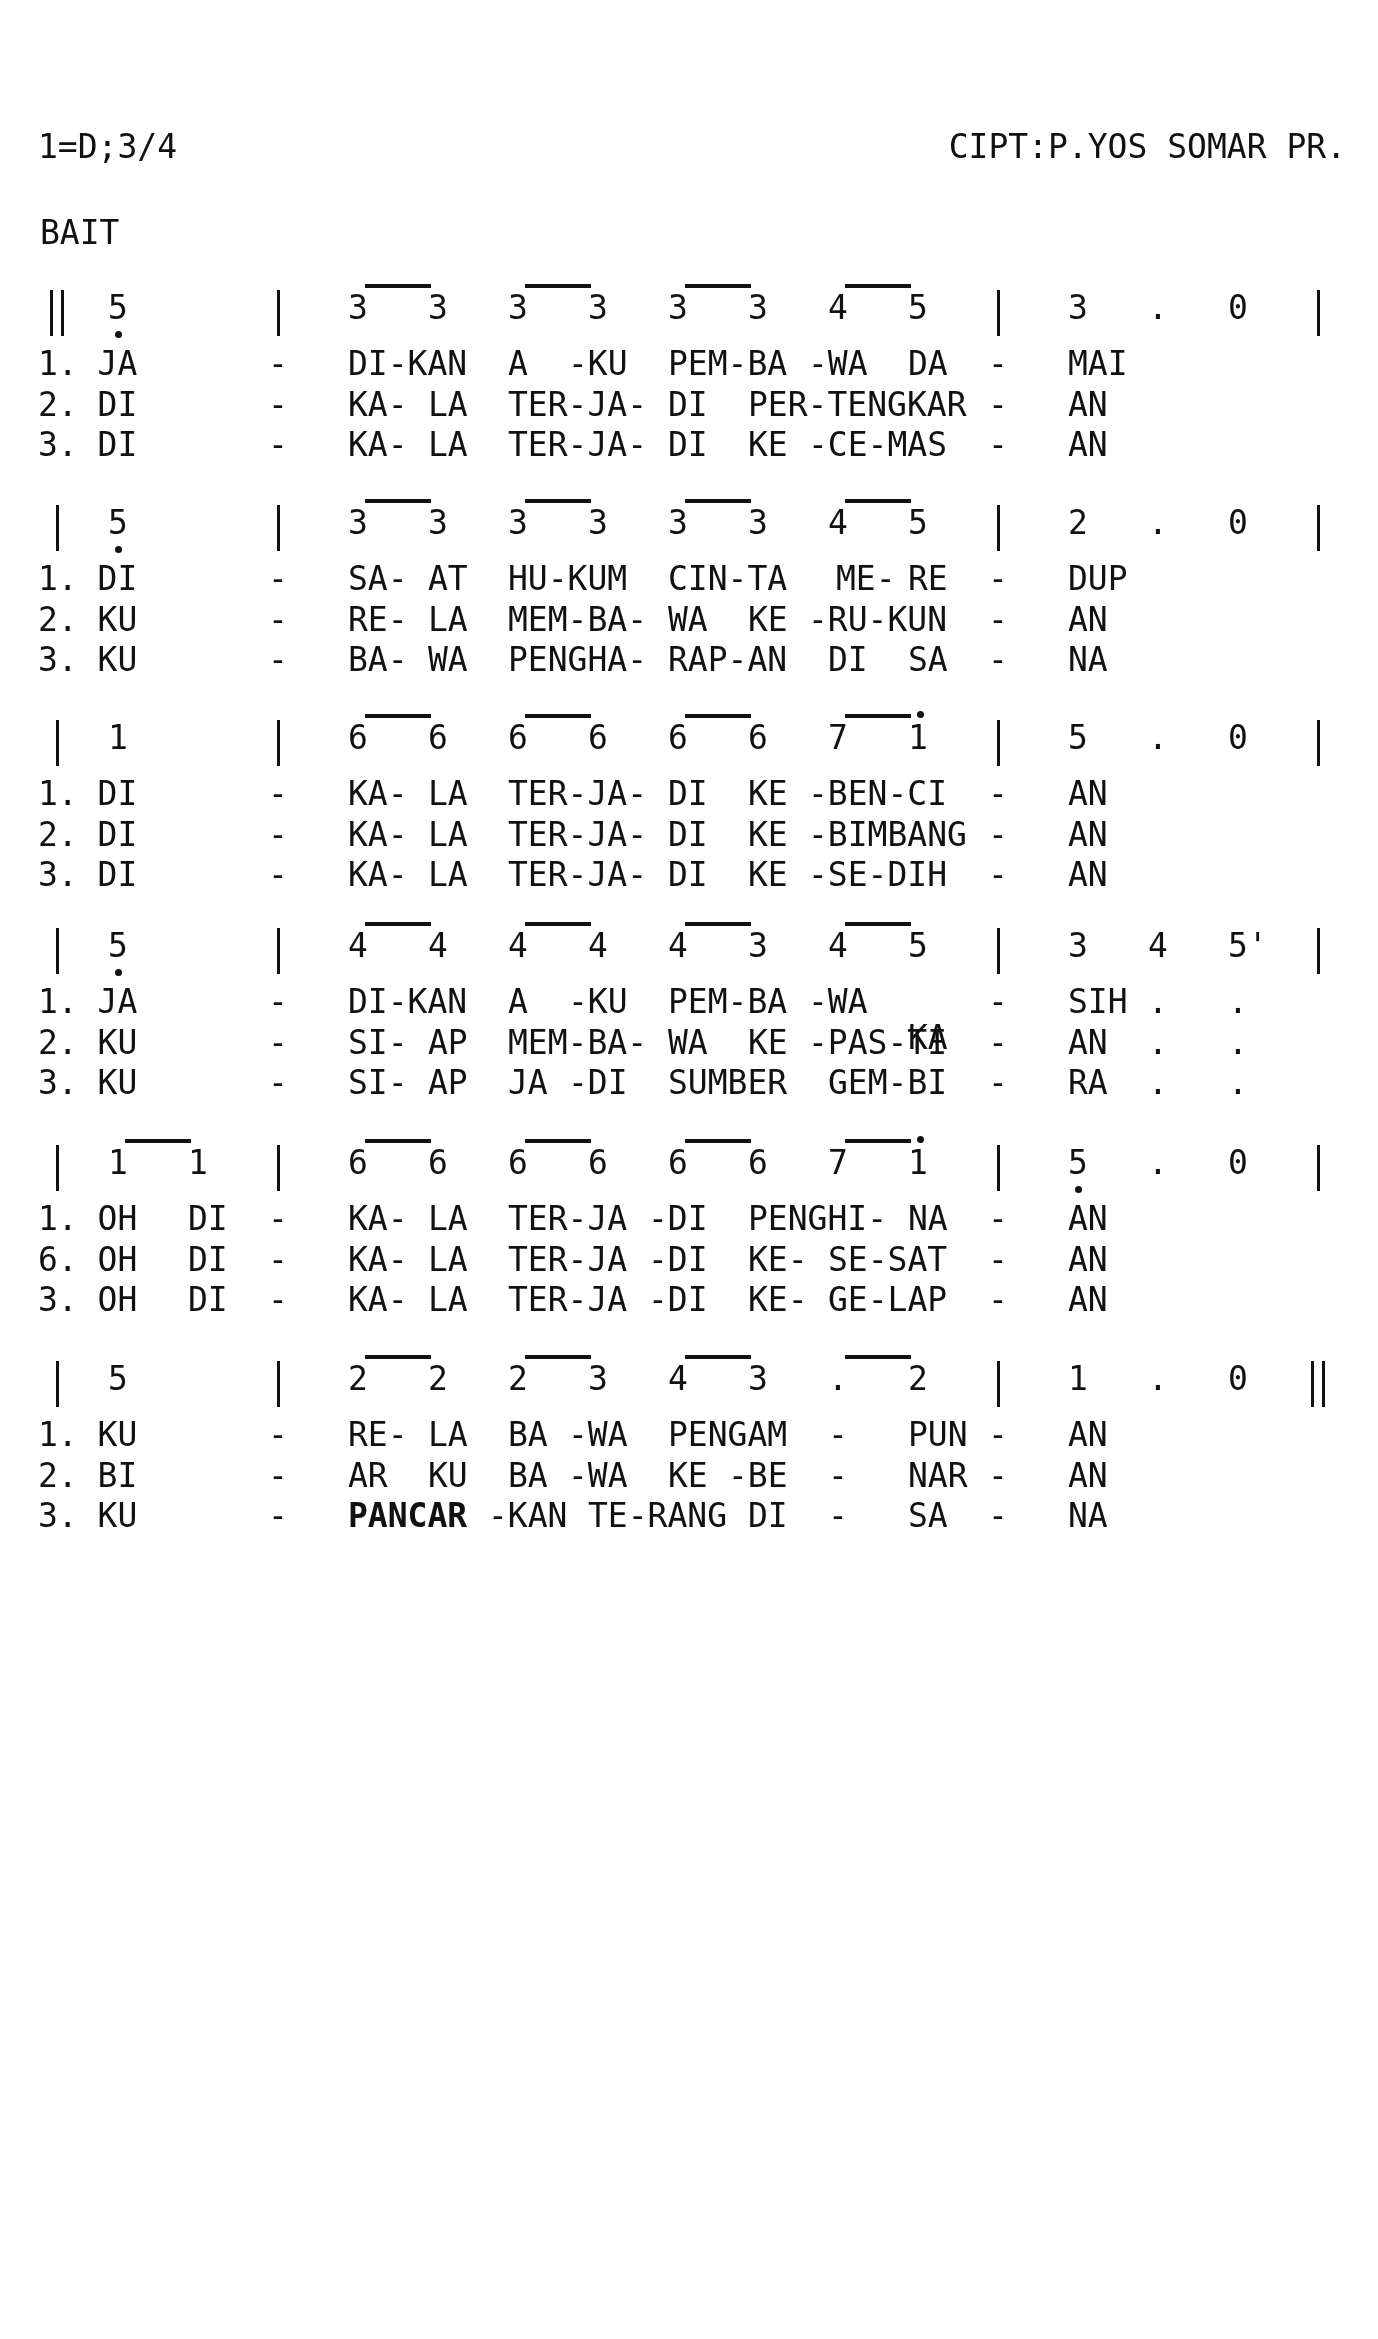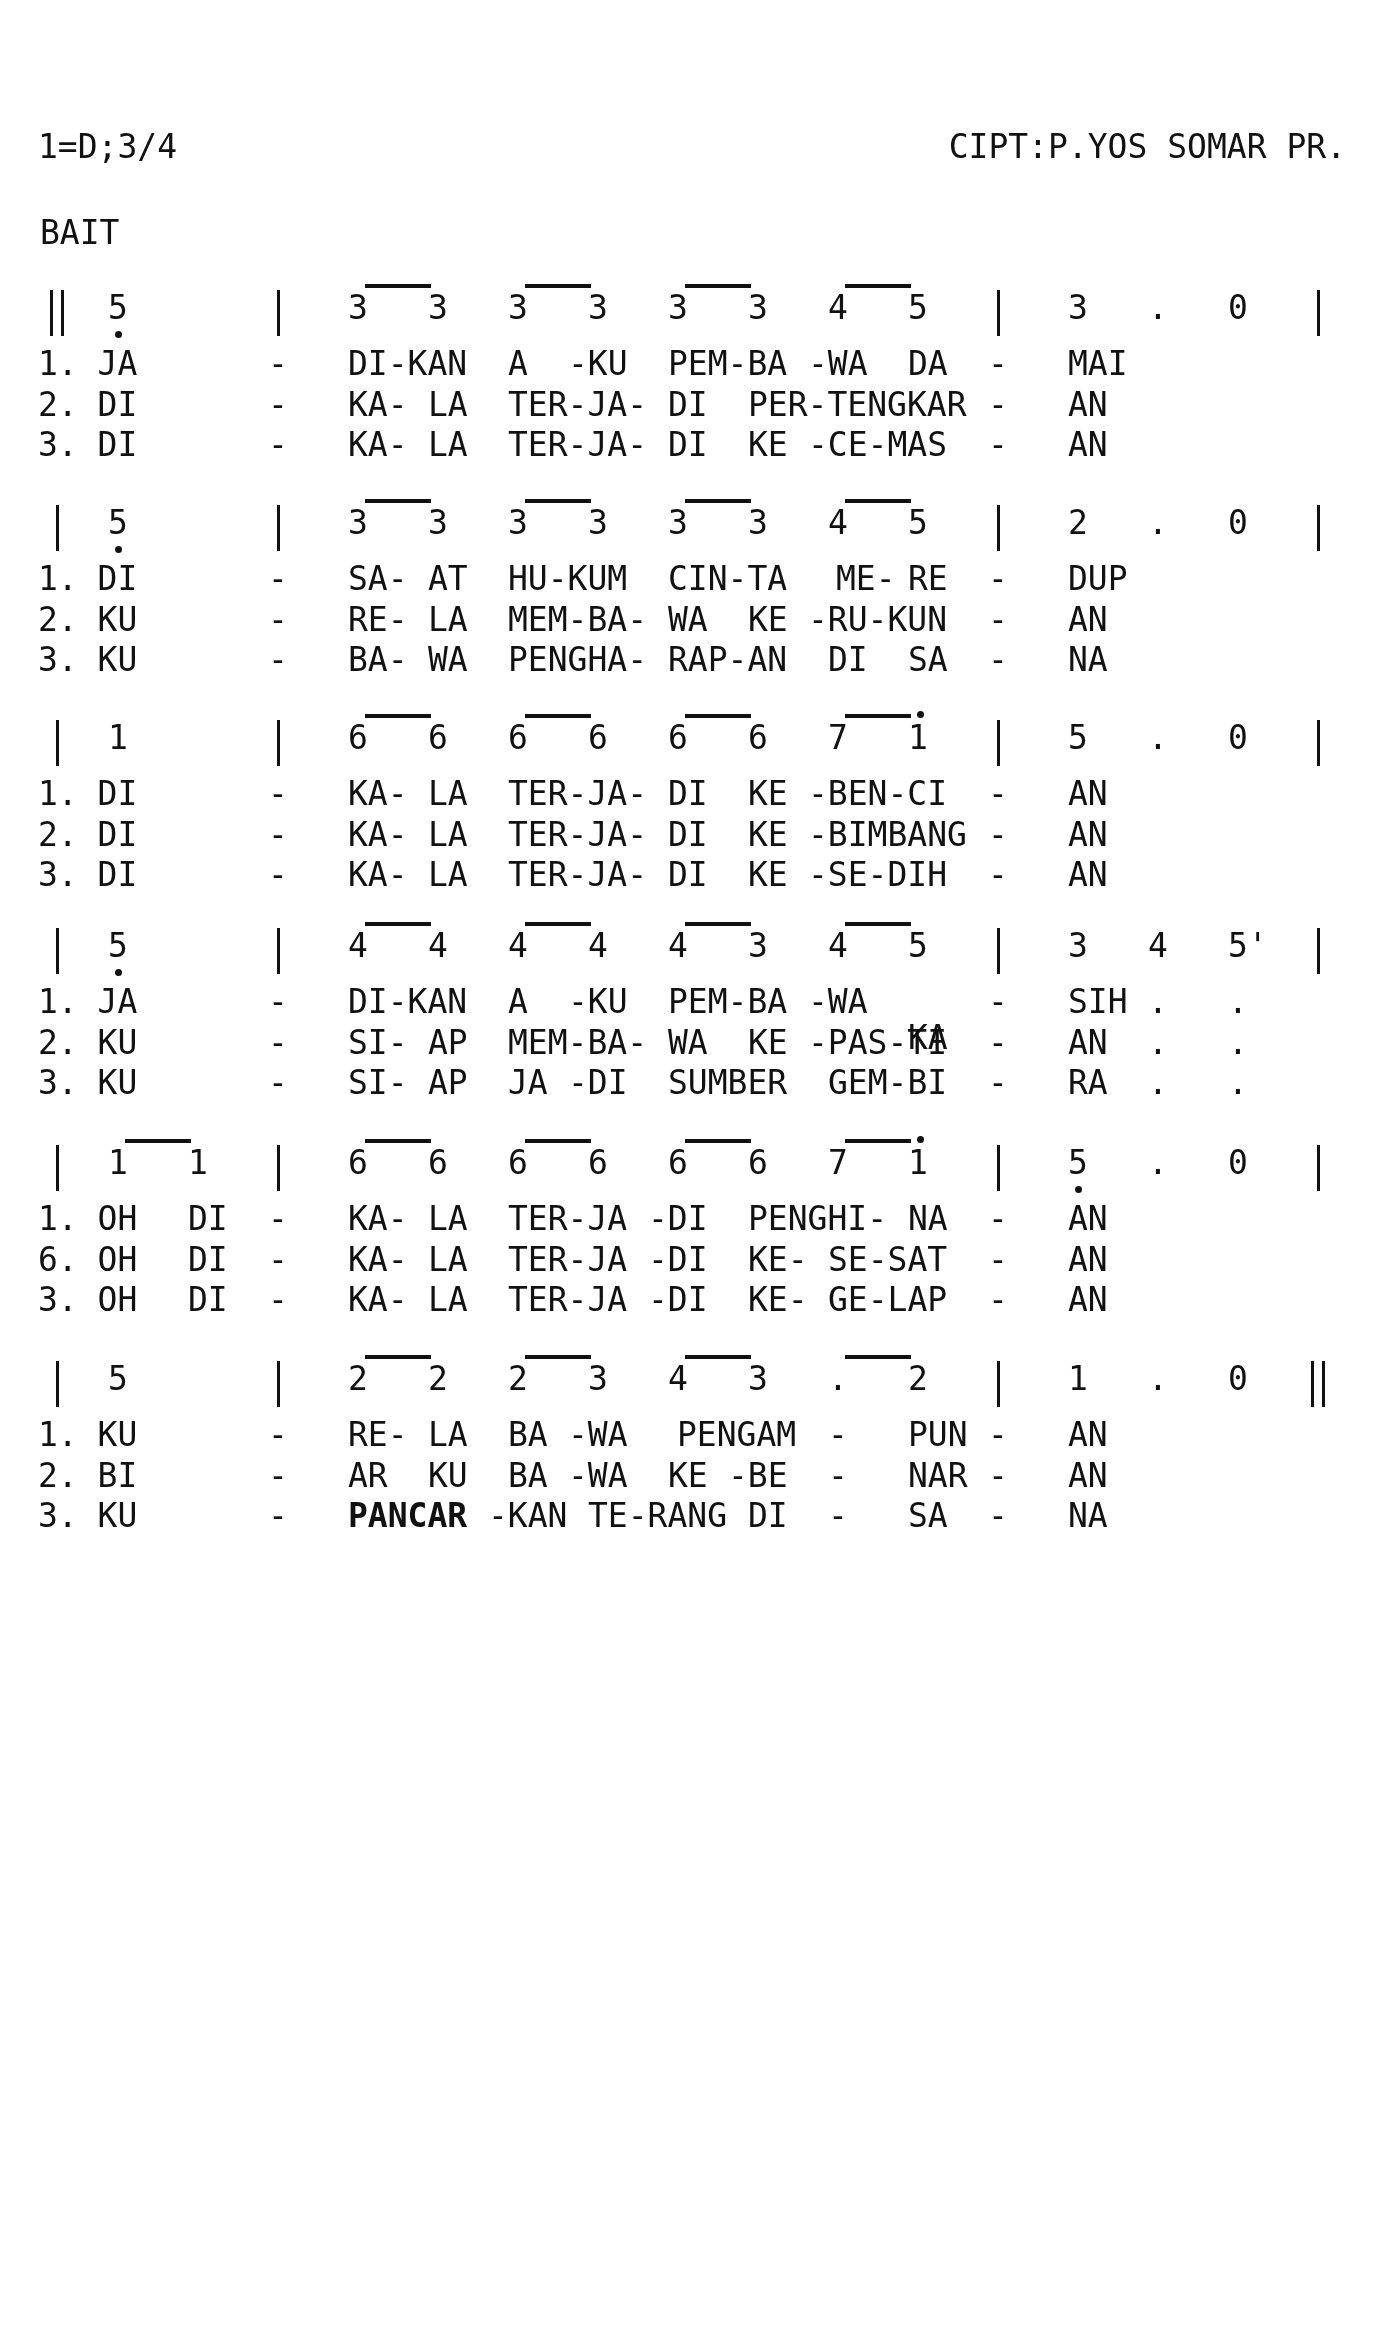--- a/index.html
+++ b/index.html
@@ -334,21 +334,21 @@
         <div class="beam" style="left: 365px; top: 1355px; width: 66px;"></div>
         <div class="beam" style="left: 525px; top: 1355px; width: 66px;"></div>
         <div class="beam" style="left: 685px; top: 1355px; width: 66px;"></div>
         <div class="beam" style="left: 845px; top: 1355px; width: 66px;"></div>
         <span class="tk" style="left: 38px; top: 1418px;">1. KU</span>
         <span class="tk" style="left: 268px; top: 1418px;">-</span>
         <span class="tk" style="left: 348px; top: 1418px;">RE-</span>
         <span class="tk" style="left: 428px; top: 1418px;">LA</span>
         <span class="tk" style="left: 508px; top: 1418px;">BA</span>
         <span class="tk" style="left: 568px; top: 1418px;">-WA</span>
-        <span class="tk" style="left: 668px; top: 1418px; margin-left: 9px;">PENGAM</span>
+        <span class="tk" style="left: 668px; top: 1418px;">PENGAM</span>
         <span class="tk" style="left: 828px; top: 1418px;">-</span>
         <span class="tk" style="left: 908px; top: 1418px;">PUN</span>
         <span class="tk" style="left: 988px; top: 1418px;">-</span>
         <span class="tk" style="left: 1068px; top: 1418px;">AN</span>
         <span class="tk" style="left: 38px; top: 1459px;">2. BI</span>
         <span class="tk" style="left: 268px; top: 1459px;">-</span>
         <span class="tk" style="left: 348px; top: 1459px;">AR</span>
         <span class="tk" style="left: 428px; top: 1459px;">KU</span>
         <span class="tk" style="left: 508px; top: 1459px;">BA</span>
         <span class="tk" style="left: 568px; top: 1459px;">-WA</span>

